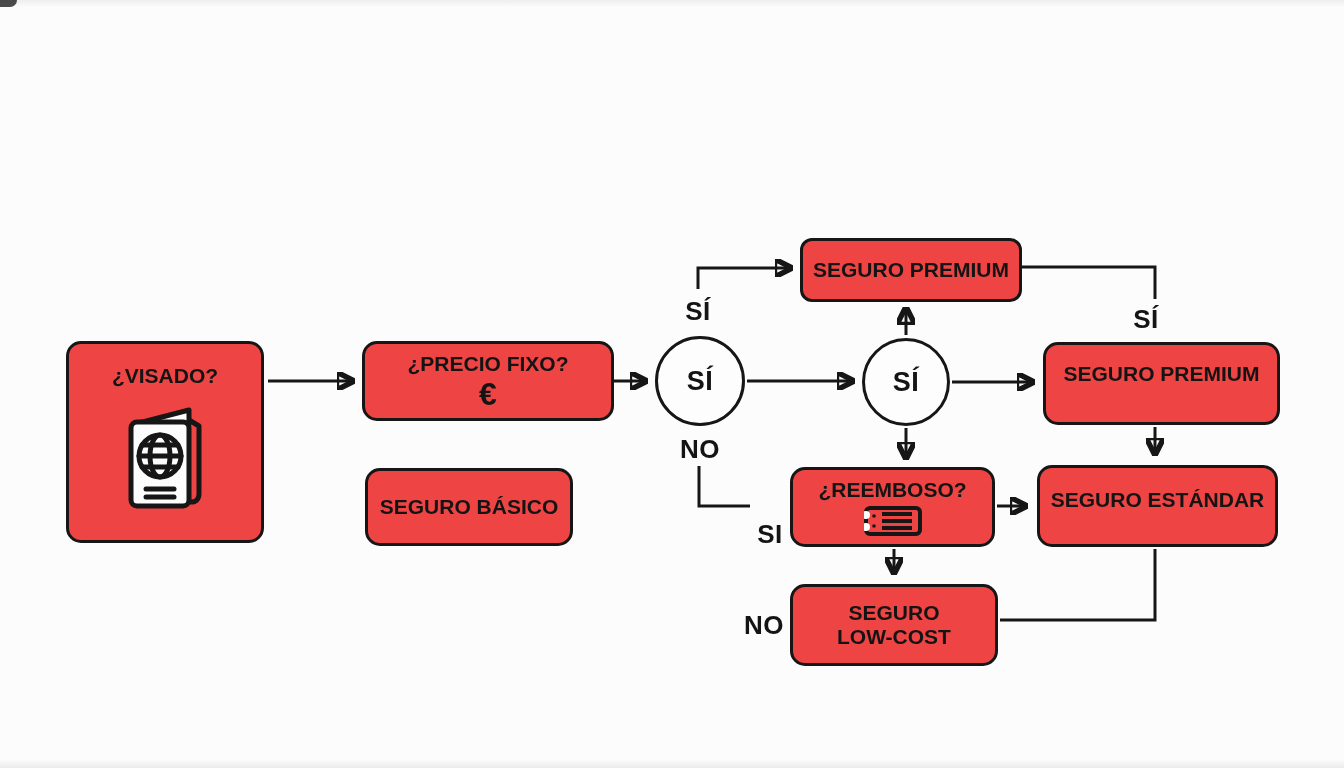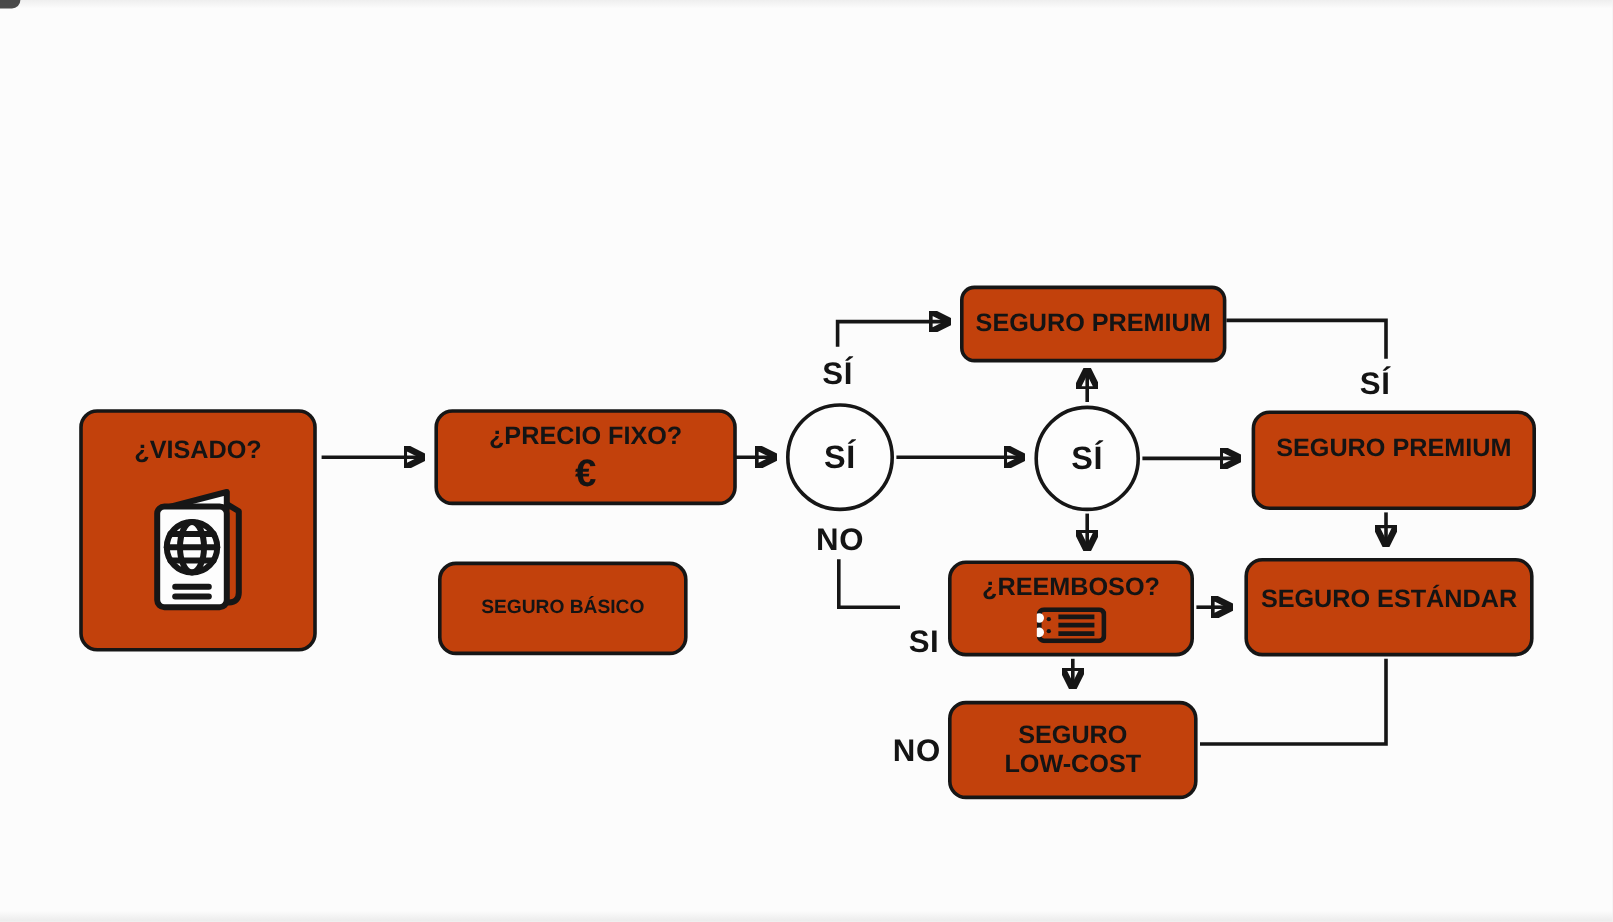--- a/index.html
+++ b/index.html
@@ -13,21 +13,21 @@
   #band-top{top:0;height:7px;background:linear-gradient(180deg,#e3e3e3,rgba(252,252,252,0));opacity:.55;}
   #band-bottom{bottom:0;height:9px;background:linear-gradient(0deg,#e0e0e0,rgba(252,252,252,0));opacity:.6;}
   #corner-artifact{position:absolute;left:0;top:0;width:17px;height:7px;background:#2b2b2b;border-radius:0 0 8px 0;opacity:.85;}
   #title{
     position:absolute;left:74px;top:44px;
     font-size:39px;font-weight:800;letter-spacing:-0.8px;color:#121212;
     white-space:nowrap;
   }
   .node{
     position:absolute;box-sizing:border-box;
-    border:3px solid #161616;border-radius:15px;background:#c2410c;
+    border:3px solid #161616;border-radius:15px;background:#ef4444;
     display:flex;flex-direction:column;align-items:center;justify-content:center;
     text-align:center;font-weight:700;
   }
   .node .lbl{line-height:1.15;}
   .circle{
     position:absolute;box-sizing:border-box;border:3px solid #161616;border-radius:50%;
     background:#fdfdfd;display:flex;align-items:center;justify-content:center;
     font-weight:800;font-size:27px;letter-spacing:.5px;
   }
   .edge-label{
@@ -89,21 +89,21 @@
       </svg>
     </div>
   </div>
 
   <div class="node" style="left:362px;top:341px;width:252px;height:80px;">
     <div class="lbl" style="font-size:21px;">¿PRECIO FIXO?</div>
     <div class="euro">€</div>
   </div>
 
   <div class="node" style="left:365px;top:468px;width:208px;height:78px;">
-    <div class="lbl" style="font-size:16px;">SEGURO BÁSICO</div>
+    <div class="lbl" style="font-size:21px;">SEGURO BÁSICO</div>
   </div>
 
   <div class="circle" style="left:655px;top:336px;width:90px;height:90px;">
     <span>SÍ</span>
   </div>
 
   <div class="circle" style="left:862px;top:338px;width:88px;height:88px;">
     <span>SÍ</span>
   </div>
 

